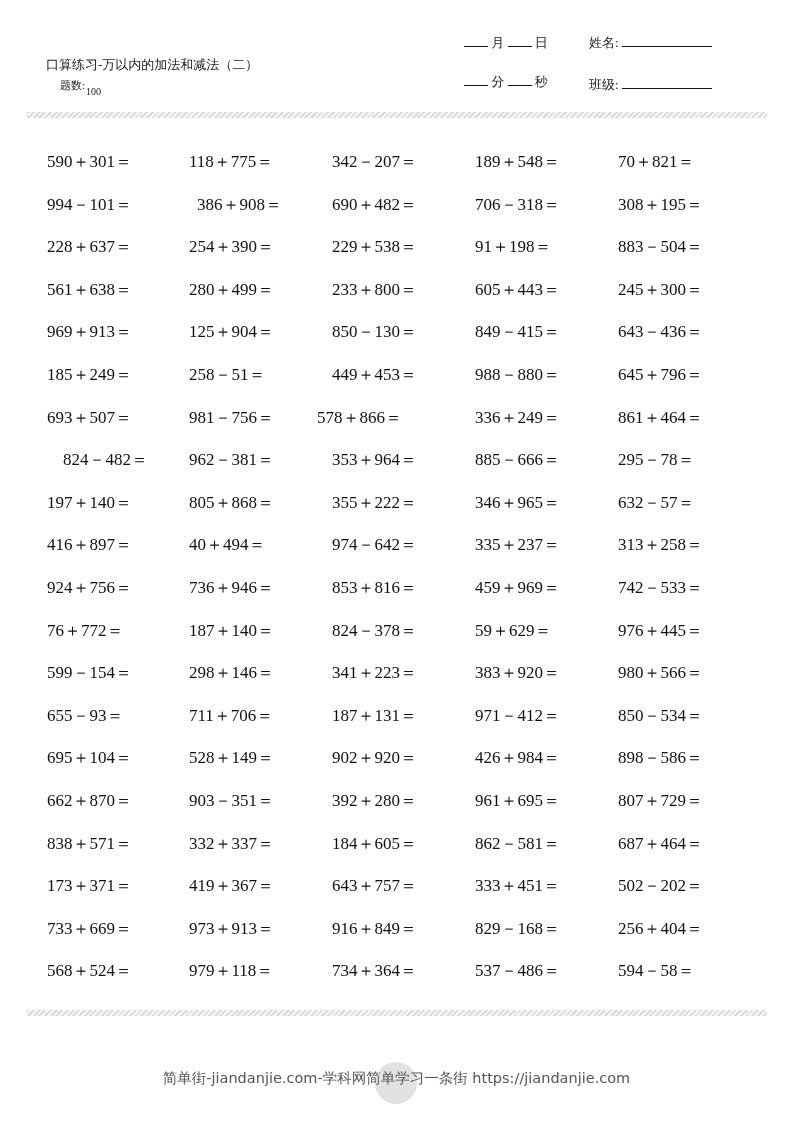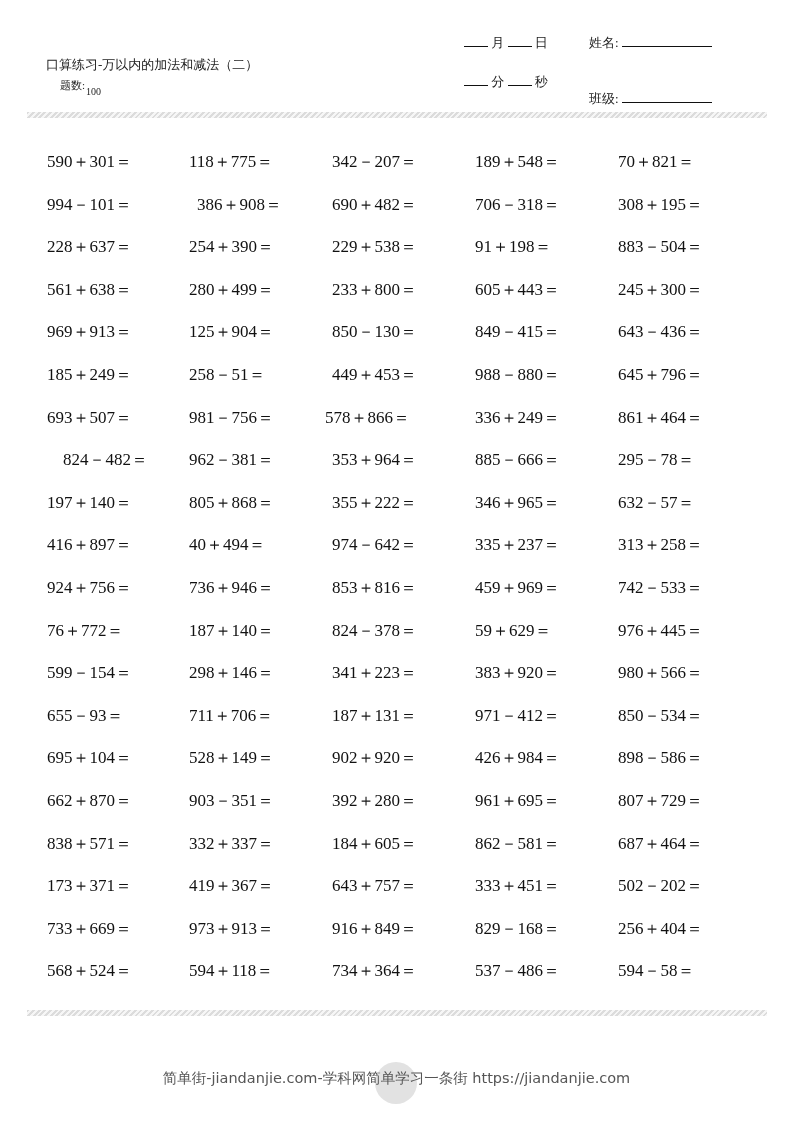--- a/index.html
+++ b/index.html
@@ -43,21 +43,21 @@
     <div class="hdr-item" style="left:589px; top:34px;">
       <span>姓名:</span>
       <span class="blank long"></span>
     </div>
     <div class="hdr-item" style="left:464px; top:73px;">
       <span class="blank short"></span>
       <span>分</span>
       <span class="blank short"></span>
       <span>秒</span>
     </div>
-    <div class="hdr-item" style="left:589px; top:90px;">
+    <div class="hdr-item" style="left:589px; top:76px;">
       <span>班级:</span>
       <span class="blank long"></span>
     </div>
   </div>
 </div>
 
 <div class="divider" style="top:112px;"></div>
 
 <div class="grid" id="grid">
   <div class="row" style="top:0px">
@@ -98,21 +98,21 @@
   <div class="row" style="top:213px">
     <span class="cell" style="left:0px">185＋249＝</span>
     <span class="cell" style="left:142px">258－51＝</span>
     <span class="cell" style="left:285px">449＋453＝</span>
     <span class="cell" style="left:428px">988－880＝</span>
     <span class="cell" style="left:571px">645＋796＝</span>
   </div>
   <div class="row" style="top:255.6px">
     <span class="cell" style="left:0px">693＋507＝</span>
     <span class="cell" style="left:142px">981－756＝</span>
-    <span class="cell" style="left:278px">578＋866＝</span>
+    <span class="cell" style="left:270px">578＋866＝</span>
     <span class="cell" style="left:428px">336＋249＝</span>
     <span class="cell" style="left:571px">861＋464＝</span>
   </div>
   <div class="row" style="top:298.2px">
     <span class="cell" style="left:16px">824－482＝</span>
     <span class="cell" style="left:142px">962－381＝</span>
     <span class="cell" style="left:285px">353＋964＝</span>
     <span class="cell" style="left:428px">885－666＝</span>
     <span class="cell" style="left:571px">295－78＝</span>
   </div>
@@ -188,21 +188,21 @@
   </div>
   <div class="row" style="top:766.8px">
     <span class="cell" style="left:0px">733＋669＝</span>
     <span class="cell" style="left:142px">973＋913＝</span>
     <span class="cell" style="left:285px">916＋849＝</span>
     <span class="cell" style="left:428px">829－168＝</span>
     <span class="cell" style="left:571px">256＋404＝</span>
   </div>
   <div class="row" style="top:809.4px">
     <span class="cell" style="left:0px">568＋524＝</span>
-    <span class="cell" style="left:142px">594＋118＝</span>
+    <span class="cell" style="left:142px">979＋118＝</span>
     <span class="cell" style="left:285px">734＋364＝</span>
     <span class="cell" style="left:428px">537－486＝</span>
     <span class="cell" style="left:571px">594－58＝</span>
   </div>
 </div>
 
 <div class="divider" style="top:1010px;"></div>
 
 <div class="footer-dot"></div>
 <div class="footer">简单街-jiandanjie.com-学科网简单学习一条街 https://jiandanjie.com</div>

